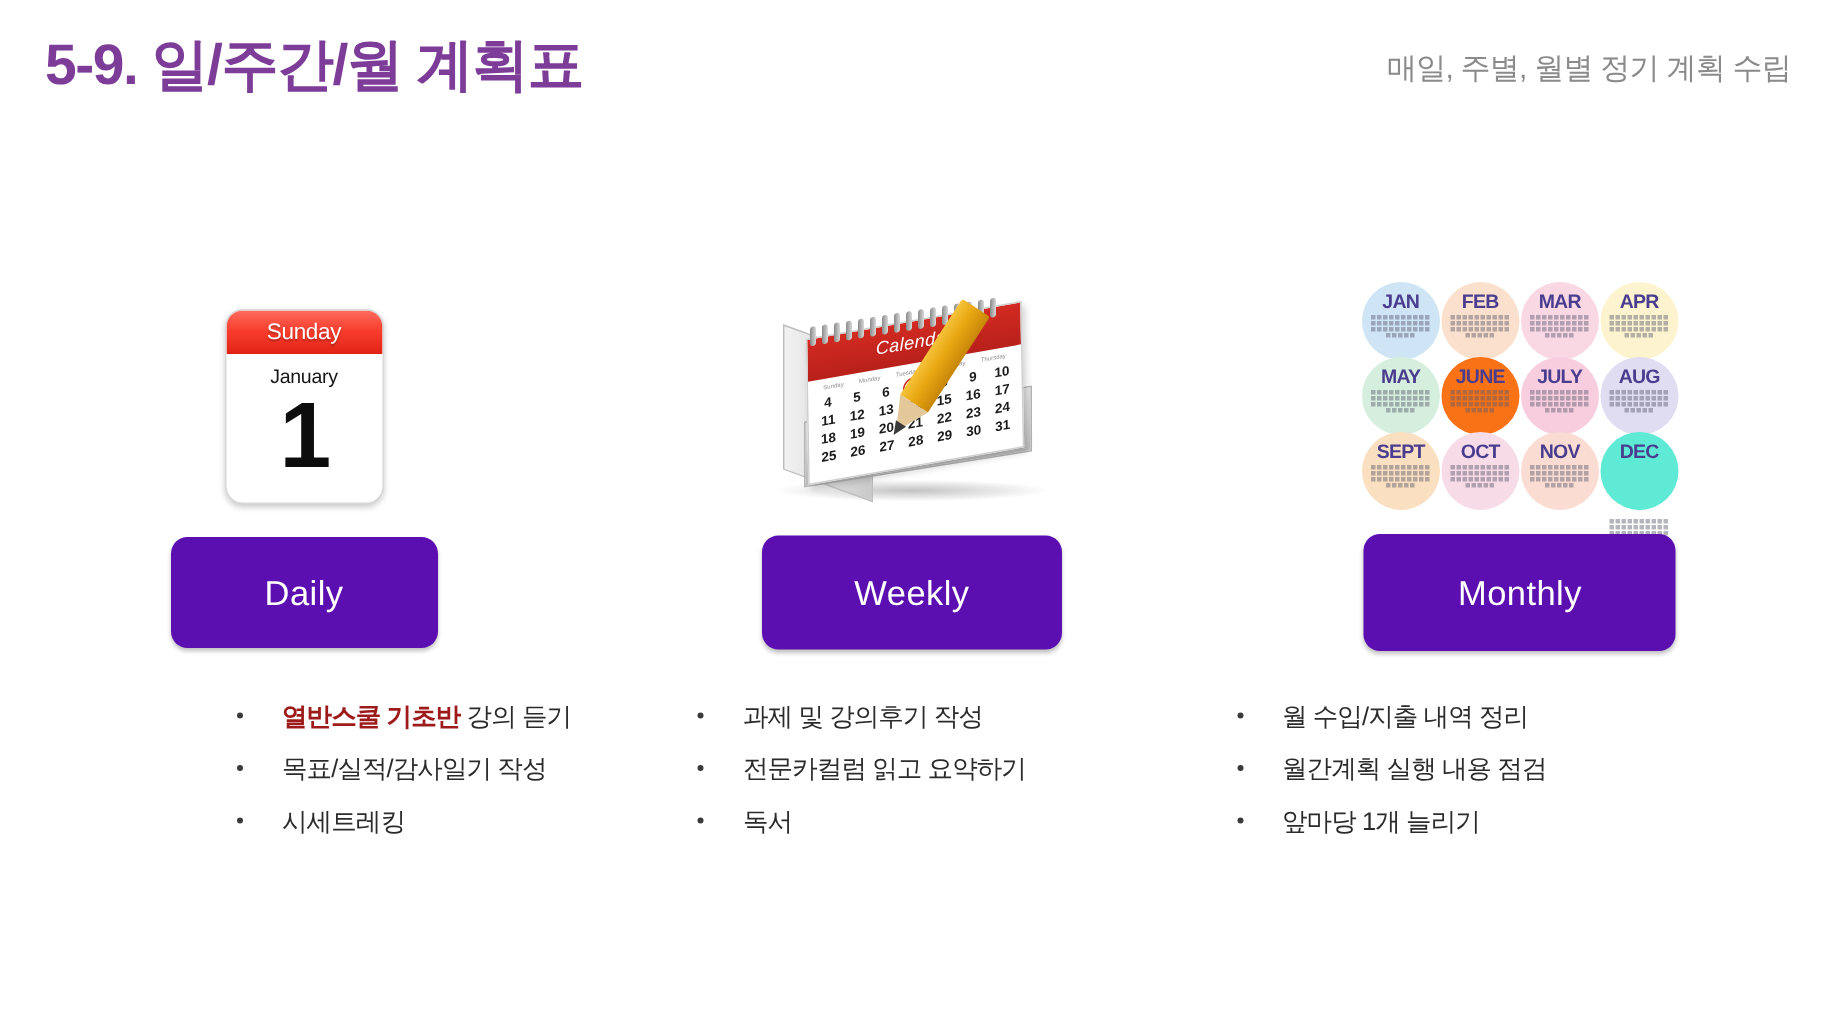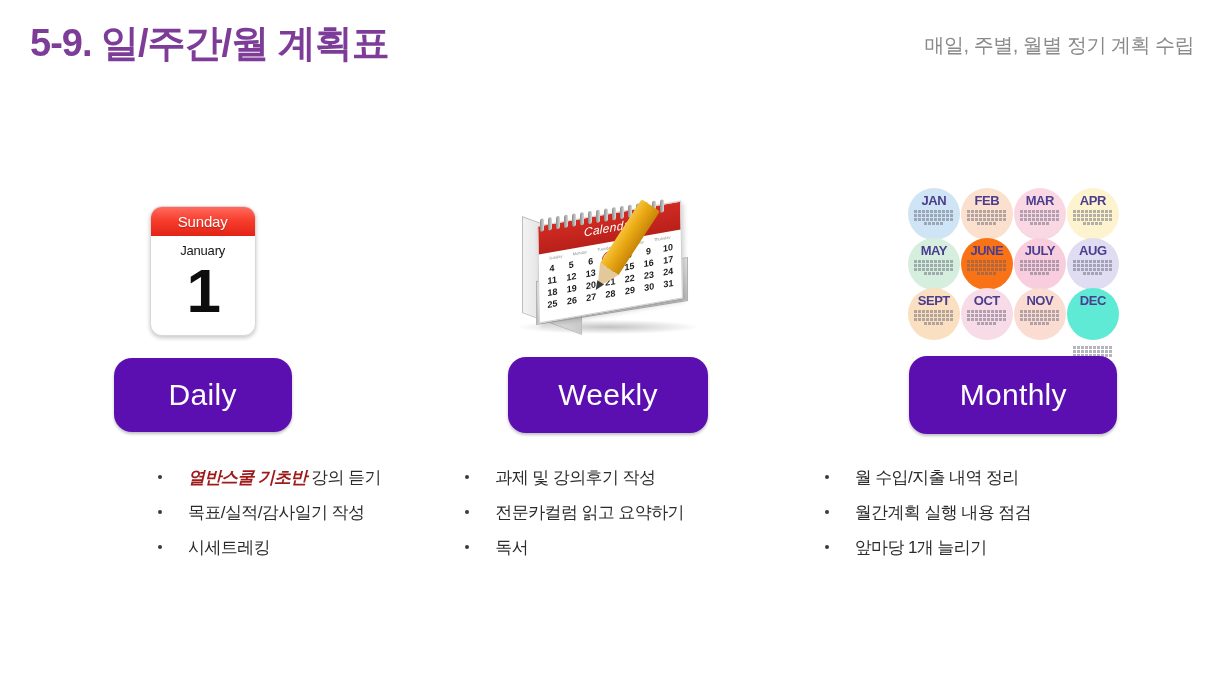--- a/index.html
+++ b/index.html
@@ -295,25 +295,25 @@
   
   .btn-zone {
     height: 110px;
     display: flex;
     align-items: center;
     justify-content: center;
   }
   .pill-button {
     background: #5b0fb0;
     color: #ffffff;
-    border-radius: 18px;
+    border-radius: 11px;
     display: flex;
     align-items: center;
     justify-content: center;
-    font-size: 30px;
+    font-size: 23px;
     letter-spacing: 0.3px;
     box-shadow: 0 2px 3px rgba(0,0,0,0.25);
   }
   .pill-daily   { width: 178px; height: 74px; }
   .pill-weekly  { width: 200px; height: 76px; }
   .pill-monthly { width: 208px; height: 78px; }
 
   
   .bullets {
     margin-top: 16px;
@@ -363,21 +363,21 @@
         <div class="page-cal-month">January</div>
         <div class="page-cal-day">1</div>
       </div>
     </div>
     <div class="btn-zone">
       <div class="pill-button pill-daily" style="background: rgb(91, 15, 176); color: rgb(255, 255, 255);">Daily</div>
     </div>
     <div class="bullets">
       <div class="bullet-row">
         <span class="bullet-dot"></span>
-        <span><span class="hl" style="color: rgb(158, 27, 27); font-style: italic;">열반스쿨 기초반</span><span> 강의 듣기</span></span>
+        <span><span class="hl" style="color: rgb(158, 27, 27);">열반스쿨 기초반</span><span> 강의 듣기</span></span>
       </div>
       <div class="bullet-row">
         <span class="bullet-dot"></span>
         <span>목표/실적/감사일기 작성</span>
       </div>
       <div class="bullet-row">
         <span class="bullet-dot"></span>
         <span>시세트레킹</span>
       </div>
     </div>

